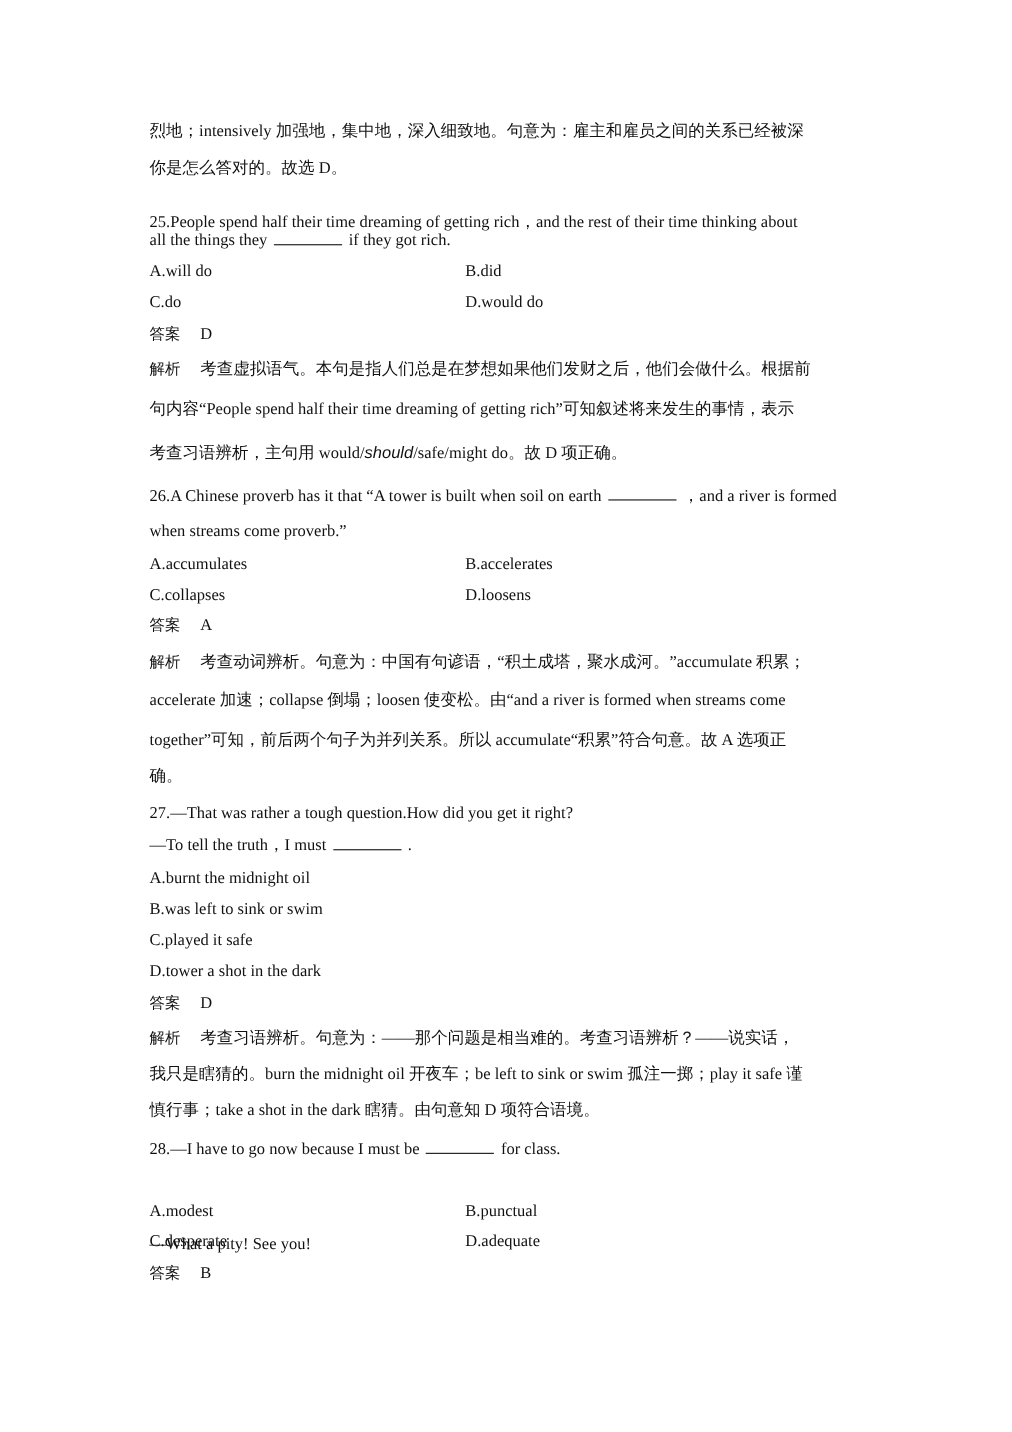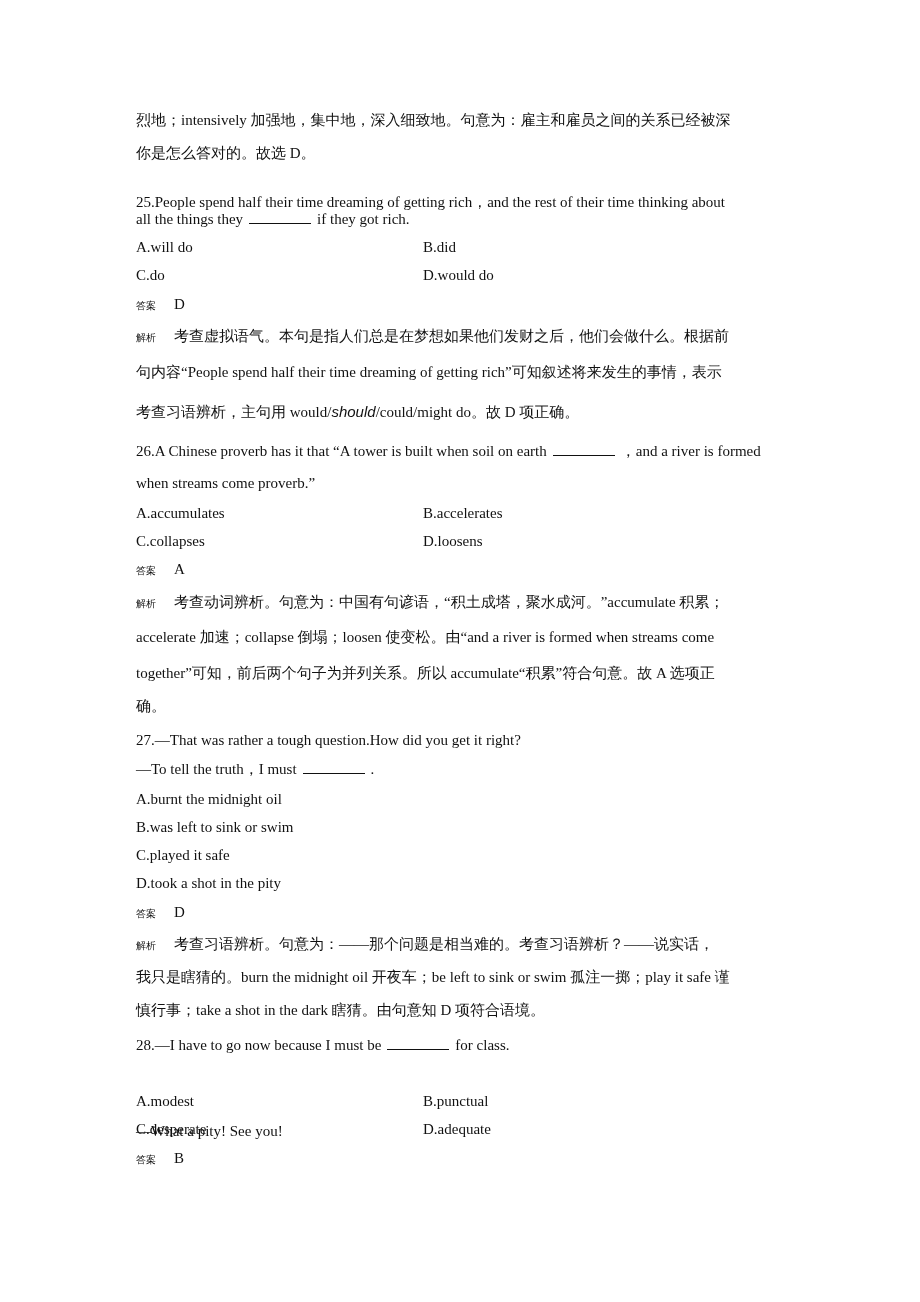--- a/index.html
+++ b/index.html
@@ -1,41 +1,41 @@
 <!DOCTYPE html>
 <html><head>
 <meta charset="utf-8">
 <style>
   html, body { margin: 0; padding: 0; background: #ffffff; }
   body { width: 920px; height: 1302px; position: relative; overflow: hidden;
     font-family: "Liberation Serif", "DejaVu Serif", serif; color: #111; font-size: 15px; }
   .line { position: absolute; left: 136px; white-space: nowrap; line-height: 20px; }
   .opt-b { position: absolute; left: 402px; white-space: nowrap; line-height: 20px; margin-left: 21px; }
-  .lbl { font-family: "DejaVu Sans", sans-serif; font-size: 10px; margin-right: 18px; }
+  .lbl { font-family: "DejaVu Sans", sans-serif; font-size: 14px; margin-right: 18px; }
   .blank { display: inline-block; width: 62px; border-bottom: 1px solid #111; height: 12px; margin: 0 6px; vertical-align: baseline; }
   .sans { font-family: "Liberation Sans", sans-serif; font-style: italic; }
 </style>
 </head>
 <body>
 
 <div>
   <div class="line" style="top:110px">烈地；intensively 加强地，集中地，深入细致地。句意为：雇主和雇员之间的关系已经被深</div>
   <div class="line" style="top:143px">你是怎么答对的。故选 D。</div>
 
   <div>
     <div class="line" style="top:192px">25.People spend half their time dreaming of getting rich，and the rest of their time thinking about</div>
     <div class="line" style="top:209px"><span>all the things they</span><span class="blank"></span><span>if they got rich.</span></div>
     <div class="line" style="top:237px">A.will do</div>
     <div class="opt-b" style="top:237px">B.did</div>
     <div class="line" style="top:265px">C.do</div>
     <div class="opt-b" style="top:265px">D.would do</div>
     <div class="line" style="top:294px"><span class="lbl">答案</span><span>D</span></div>
     <div class="line" style="top:326px"><span class="lbl">解析</span><span>考查虚拟语气。本句是指人们总是在梦想如果他们发财之后，他们会做什么。根据前</span></div>
     <div class="line" style="top:362px">句内容“People spend half their time dreaming of getting rich”可知叙述将来发生的事情，表示</div>
-    <div class="line" style="top:402px"><span>考查习语辨析，主句用 would/</span><span class="sans">should</span><span>/could/might do。故 D 项正确。</span></div>
+    <div class="line" style="top:402px"><span>考查习语辨析，主句用 would/</span><span class="sans">should</span><span>/safe/might do。故 D 项正确。</span></div>
   </div>
 
   <div>
     <div class="line" style="top:441px"><span>26.A Chinese proverb has it that “A tower is built when soil on earth</span><span class="blank"></span><span>，and a river is formed</span></div>
     <div class="line" style="top:473px">when streams come proverb.”</div>
     <div class="line" style="top:503px">A.accumulates</div>
     <div class="opt-b" style="top:503px">B.accelerates</div>
     <div class="line" style="top:531px">C.collapses</div>
     <div class="opt-b" style="top:531px">D.loosens</div>
     <div class="line" style="top:559px"><span class="lbl">答案</span><span>A</span></div>
@@ -44,21 +44,21 @@
     <div class="line" style="top:663px">together”可知，前后两个句子为并列关系。所以 accumulate“积累”符合句意。故 A 选项正</div>
     <div class="line" style="top:696px">确。</div>
   </div>
 
   <div>
     <div class="line" style="top:730px">27.—That was rather a tough question.How did you get it right?</div>
     <div class="line" style="top:759px"><span>—To tell the truth，I must</span><span class="blank"></span><span>.</span></div>
     <div class="line" style="top:789px">A.burnt the midnight oil</div>
     <div class="line" style="top:817px">B.was left to sink or swim</div>
     <div class="line" style="top:845px">C.played it safe</div>
-    <div class="line" style="top:873px">D.took a shot in the pity</div>
+    <div class="line" style="top:873px">D.tower a shot in the dark</div>
     <div class="line" style="top:902px"><span class="lbl">答案</span><span>D</span></div>
     <div class="line" style="top:934px"><span class="lbl">解析</span><span>考查习语辨析。句意为：——那个问题是相当难的。考查习语辨析？——说实话，</span></div>
     <div class="line" style="top:967px">我只是瞎猜的。burn the midnight oil 开夜车；be left to sink or swim 孤注一掷；play it safe 谨</div>
     <div class="line" style="top:1000px">慎行事；take a shot in the dark 瞎猜。由句意知 D 项符合语境。</div>
   </div>
 
   <div>
     <div class="line" style="top:1035px"><span>28.—I have to go now because I must be</span><span class="blank"></span><span>for class.</span></div>
     <div class="line" style="top:1121px">—What a pity! See you!</div>
     <div class="line" style="top:1091px">A.modest</div>

